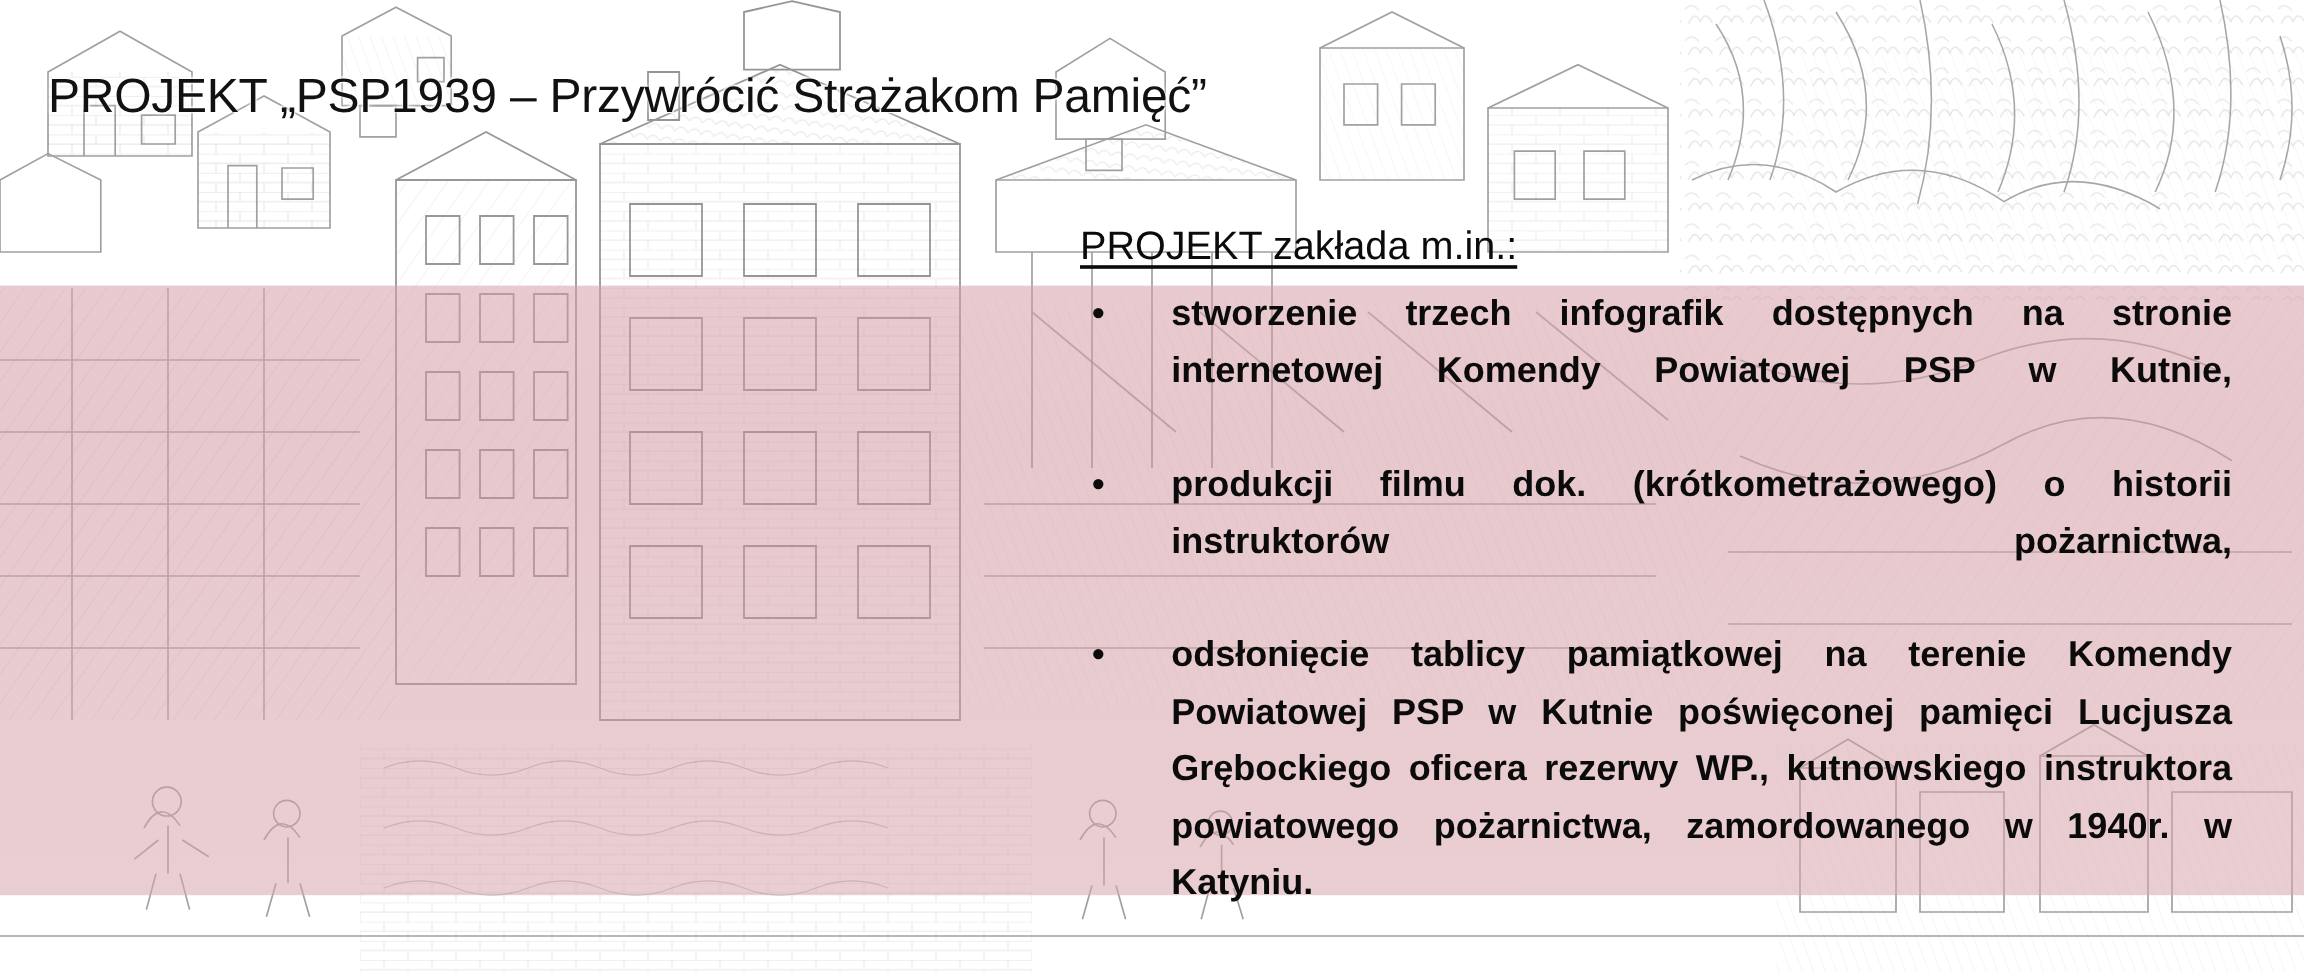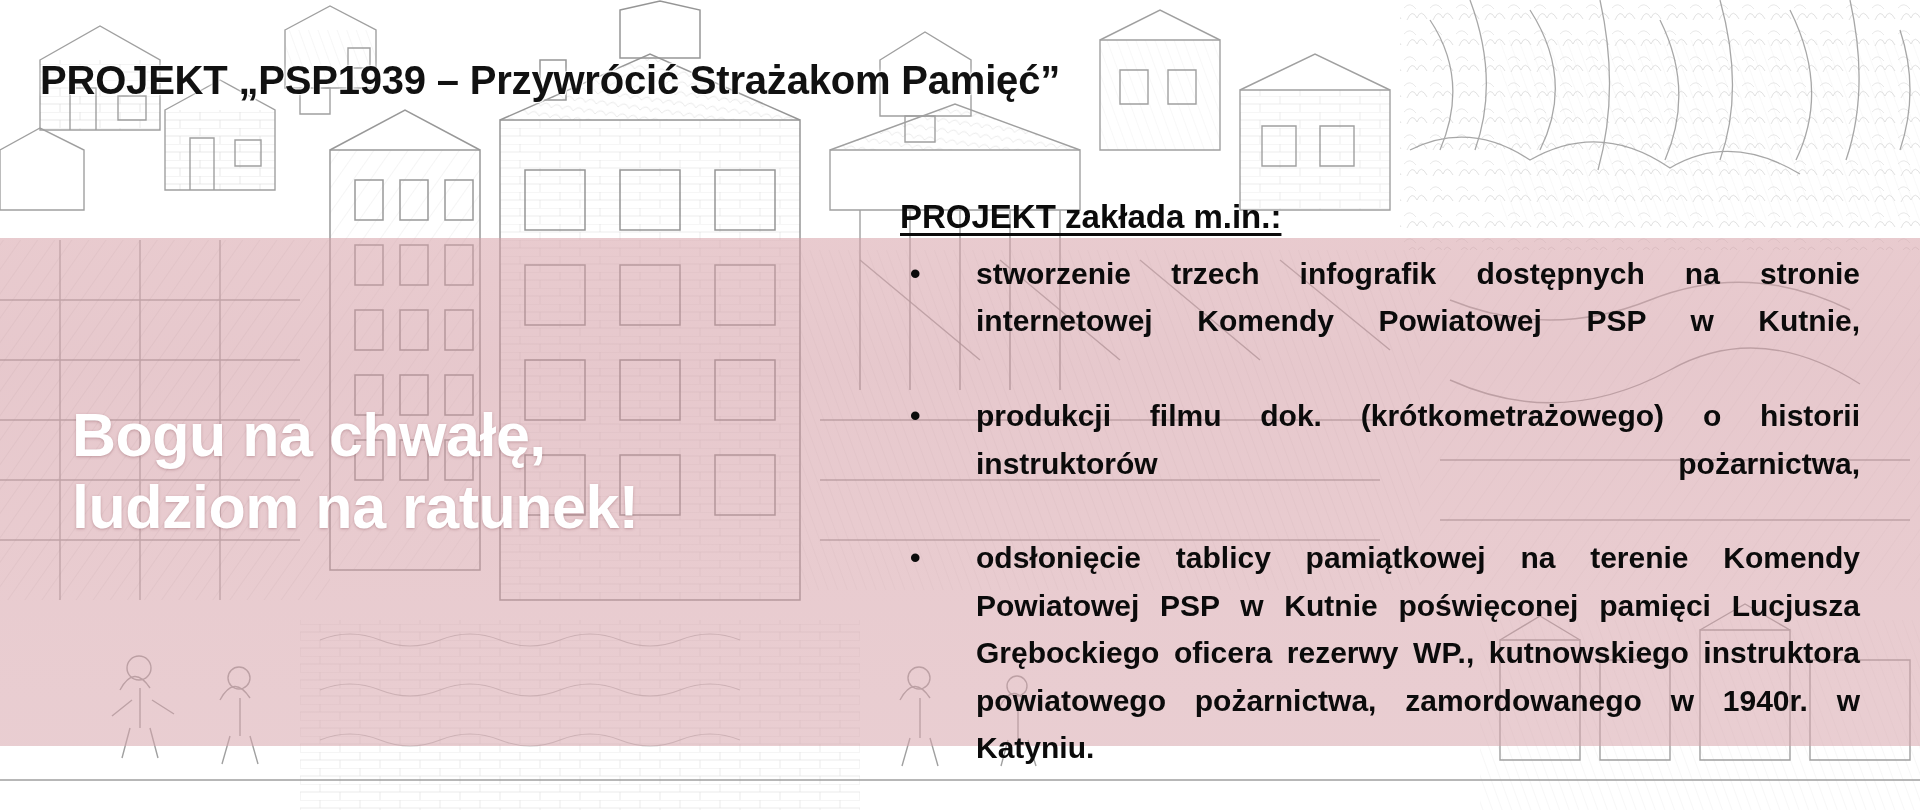--- a/index.html
+++ b/index.html
@@ -43,21 +43,21 @@
         rgba(210,152,160,0.50) 60%,
         rgba(215,165,172,0.55) 100%);
   }
 
   
   .title {
     position: absolute;
     left: 40px;
     top: 58px;
     font-size: 40px;
-    font-weight: bold;
+    font-weight: normal;
     color: #111111;
     letter-spacing: -0.2px;
     white-space: nowrap;
     text-shadow: 1px 1px 0 rgba(255,255,255,0.85),
                 -1px -1px 0 rgba(255,255,255,0.6),
                  0 0 6px rgba(255,255,255,0.9);
   }
 
   
   .slogan {
@@ -75,26 +75,26 @@
 
   
   .content {
     position: absolute;
     left: 900px;
     top: 186px;
     width: 960px;
   }
   .content-heading {
     font-size: 33px;
-    font-weight: bold;
+    font-weight: normal;
     color: #0b0b0b;
     text-decoration: underline;
     text-underline-offset: 5px;
     text-decoration-thickness: 3px;
-    margin: 12px 0 14px 0;
+    margin: 0 0 14px 0;
     white-space: nowrap;
   }
   .bullet-list {
     list-style: none;
     margin: 0;
     padding: 0;
   }
   .bullet-item {
     position: relative;
     padding-left: 60px;
@@ -262,24 +262,20 @@
         <path d="M320 690 q30 -12 60 0 q30 12 60 0 q30 -12 60 0 q30 12 60 0 q30 -12 60 0 q30 12 60 0 q30 -12 60 0"></path>
         <path d="M320 740 q30 -12 60 0 q30 12 60 0 q30 -12 60 0 q30 12 60 0 q30 -12 60 0 q30 12 60 0 q30 -12 60 0"></path>
       </g>
     </svg>
   </div>
 
   <div class="pink-band-soft"></div>
 
   <div class="title">PROJEKT „PSP1939 – Przywrócić Strażakom Pamięć”</div>
 
-  <div class="slogan">
-    <span class="slogan-line">Bogu na chwałę,</span>
-    <span class="slogan-line">ludziom na ratunek!</span>
-  </div>
 
   <div class="content">
     <div class="content-heading">PROJEKT zakłada m.in.:</div>
 
     <ul class="bullet-list">
       <li class="bullet-item">
         <span class="dot">•</span>
         <span class="btext">stworzenie trzech infografik dostępnych na stronie internetowej Komendy Powiatowej PSP w Kutnie,</span>
       </li>
       <li class="bullet-item">

